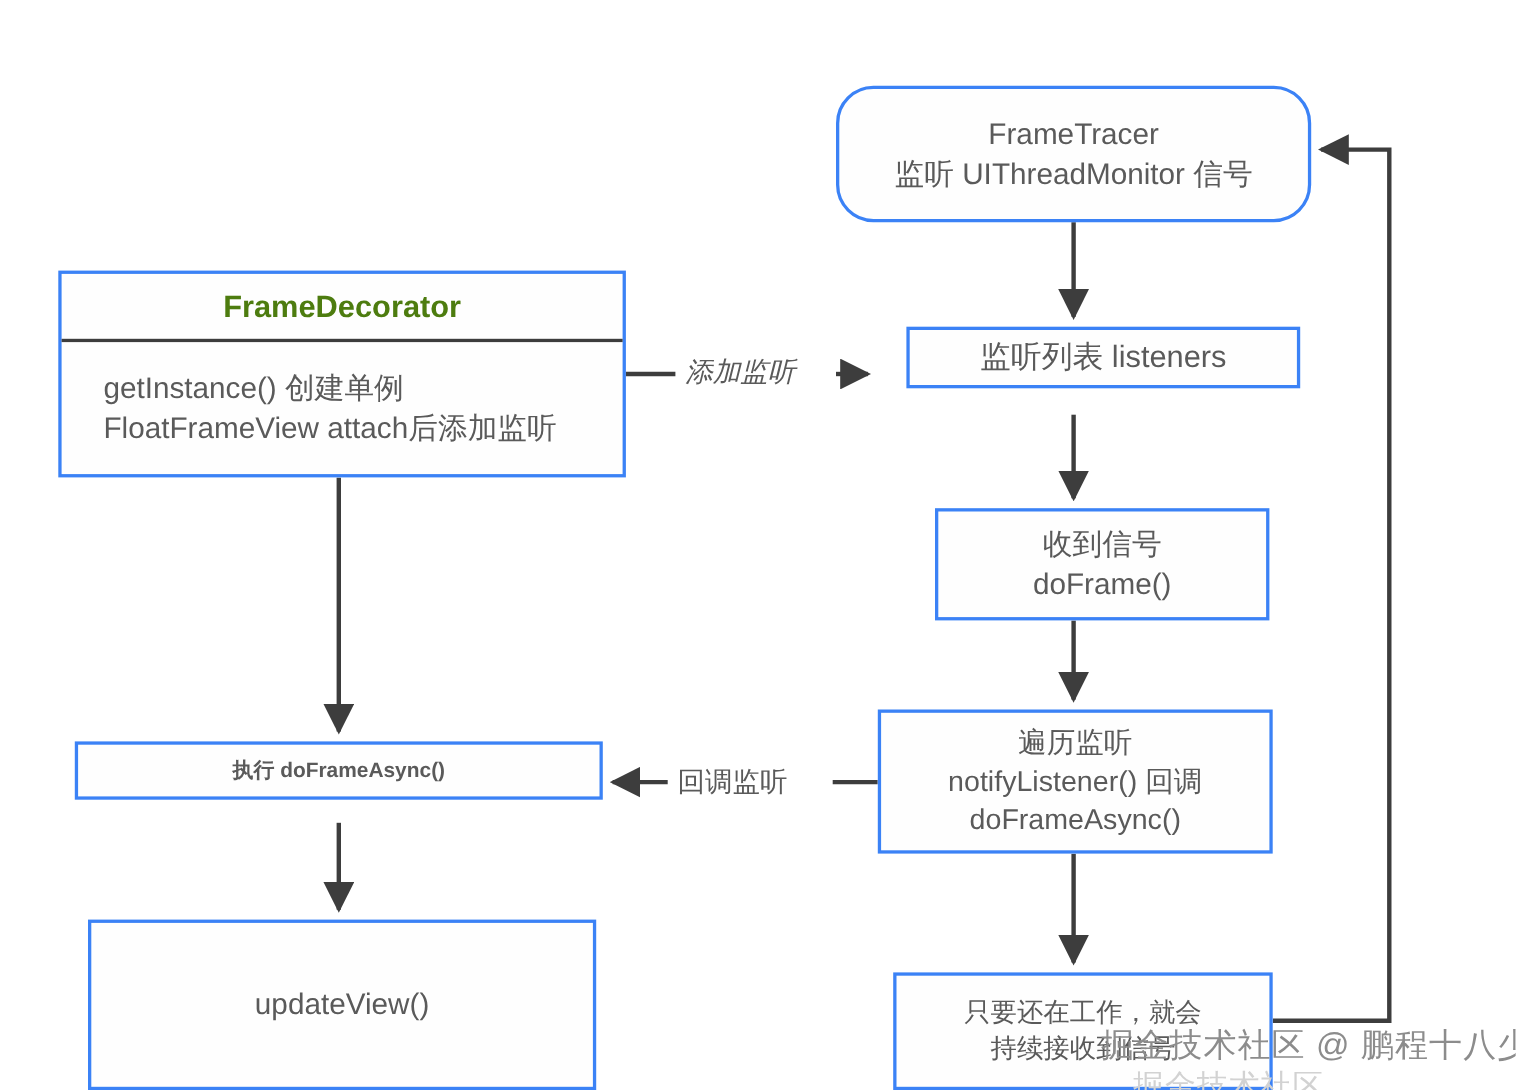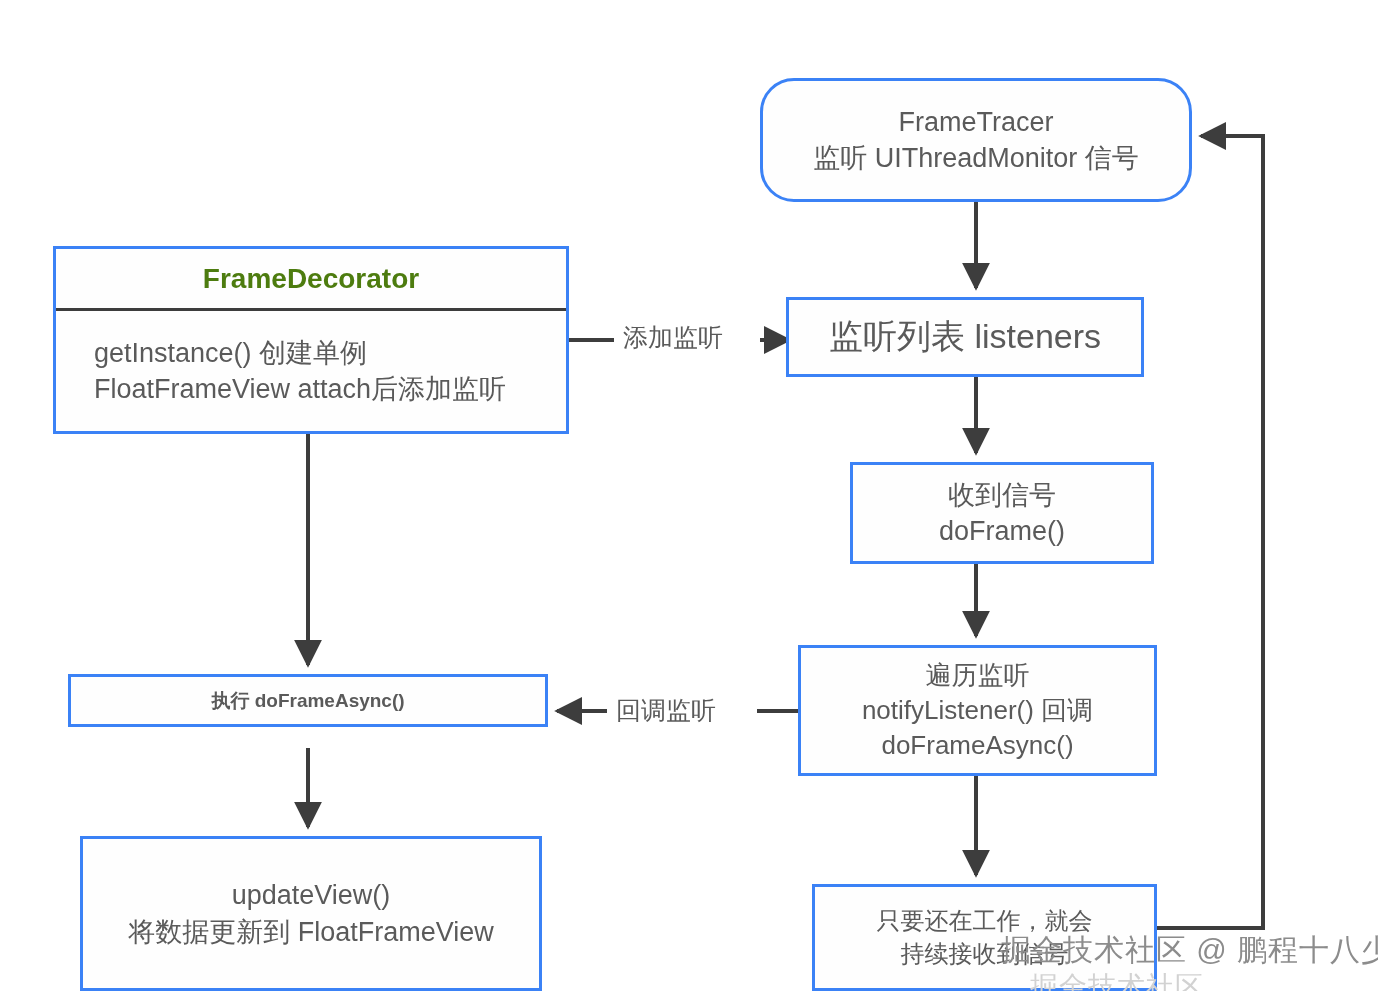--- a/index.html
+++ b/index.html
@@ -74,23 +74,23 @@
     flex: 1;
     display: flex;
     flex-direction: column;
     align-items: flex-start;
     justify-content: center;
     padding-left: 38px;
     box-sizing: border-box;
     text-align: left;
   }
   #node-listeners {
-    left: 786px; top: 297px;
-    width: 358px; height: 80px;
-    font-size: 34px;
+    left: 824px; top: 297px;
+    width: 358px; height: 56px;
+    font-size: 28px;
   }
   #node-doframe {
     left: 850px; top: 462px;
     width: 304px; height: 102px;
     font-size: 27px;
   }
   #node-notify {
     left: 798px; top: 645px;
     width: 359px; height: 131px;
     font-size: 26px;
@@ -114,21 +114,21 @@
   
   .edge-label {
     position: absolute;
     font-size: 25px;
     color: #5a5a5a;
     background: #ffffff;
     white-space: nowrap;
     padding: 0 4px;
   }
   #label-add {
-    left: 619px; top: 321px;
+    left: 619px; top: 321px; font-style: italic;
   }
   #label-callback {
     left: 612px; top: 694px;
   }
   
   .watermark {
     position: absolute;
     white-space: nowrap;
     color: #8c8c8c;
     font-size: 30px;
@@ -209,21 +209,20 @@
     <span class="line">只要还在工作，就会</span>
     <span class="line">持续接收到信号</span>
   </div>
 
   <div class="node" id="node-doframeasync">
     <span class="line">执行 doFrameAsync()</span>
   </div>
 
   <div class="node" id="node-updateview">
     <span class="line">updateView()</span>
-    <span class="line">将数据更新到 FloatFrameView</span>
   </div>
 
   <div class="edge-label" id="label-add">添加监听</div>
   <div class="edge-label" id="label-callback">回调监听</div>
 
   <div class="watermark" id="watermark-main">掘金技术社区 @ 鹏程十八少</div>
   <div class="watermark" id="watermark-faint">掘金技术社区</div>
 
 </div>
 

